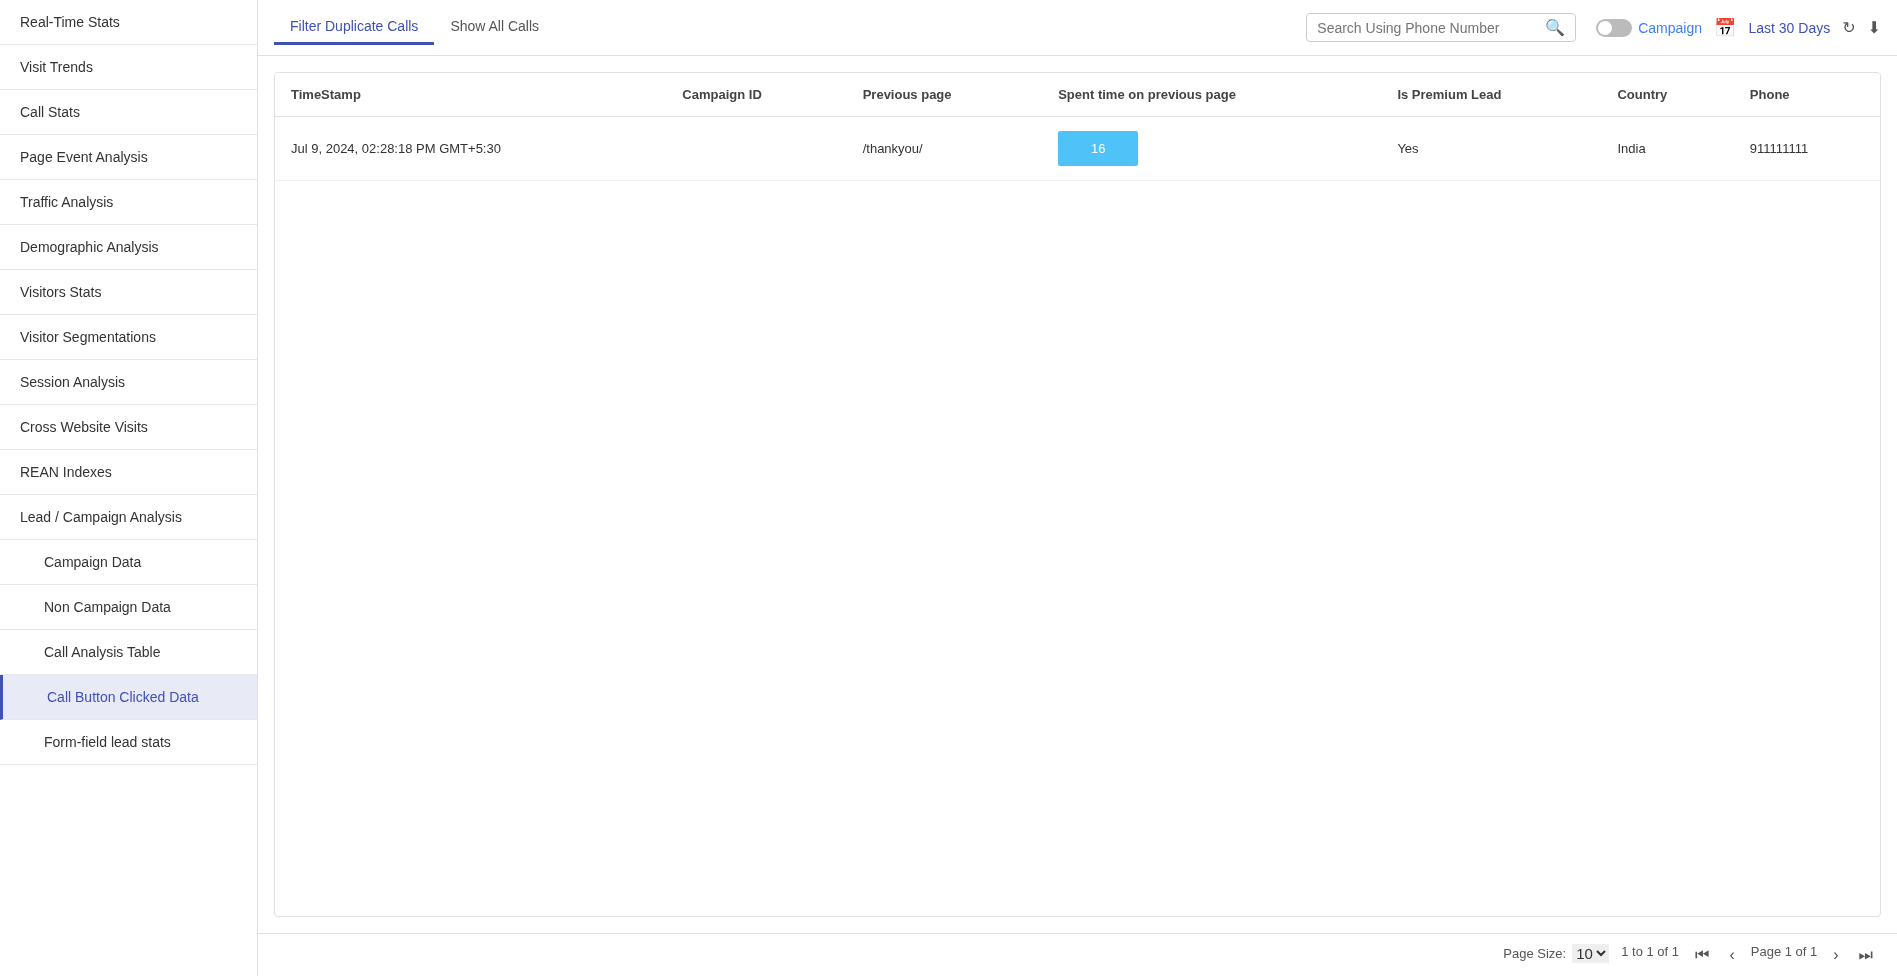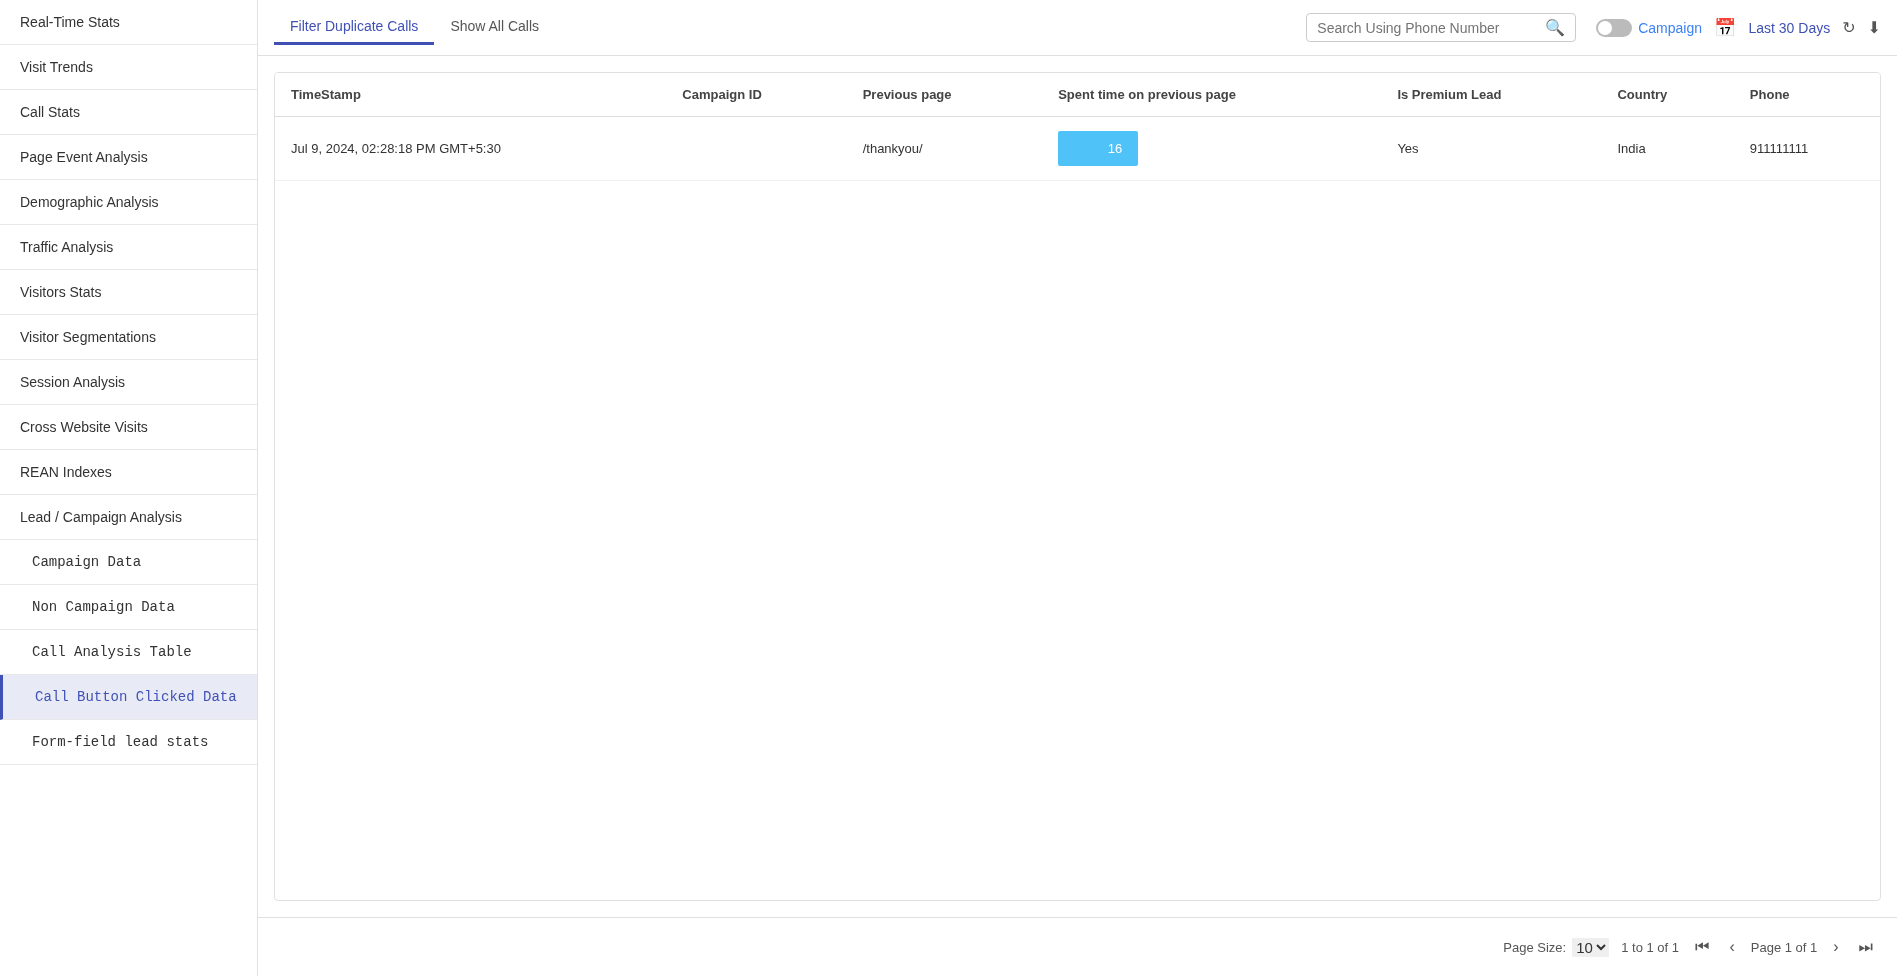--- a/index.html
+++ b/index.html
@@ -19,22 +19,21 @@
       cursor: pointer;
       color: #333;
       font-size: 14px;
     }
     .sidebar-item.active {
       background: #e8eaf6;
       color: #3f51b5;
       border-left: 3px solid #3f51b5;
     }
     .sidebar-item.sub {
-      padding-left: 32px;
-      font-family: Liberation Mono, monospace;
+      padding-left: 44px;
     }
     .sidebar-item.sub.active {
       background: #e8eaf6;
       color: #3f51b5;
       border-left: 3px solid #3f51b5;
     }
 
     
     .main {
       flex: 1;
@@ -174,30 +173,30 @@
       padding: 14px 16px;
       color: #333;
     }
     .cell-highlight {
       background: #4fc3f7;
       color: #fff;
       padding: 10px 16px;
       border-radius: 2px;
       display: inline-block;
       min-width: 80px;
-      text-align: right;
+      text-align: center;
       font-weight: 500;
     }
 
     
     .pagination-bar {
       display: flex;
-      align-items: center;
+      align-items: flex-start;
       justify-content: flex-end;
-      padding: 18px 20px;
+      padding: 10px 20px;
       border-top: 1px solid #e0e0e0;
       gap: 12px;
       font-size: 13px;
       color: #555;
       background: #fff;
     }
     .page-size-area {
       display: flex;
       align-items: center;
       gap: 6px;
@@ -222,22 +221,22 @@
     }
   </style>
 </head>
 <body>
 
 <div class="sidebar">
 <div class="sidebar-item">Real-Time Stats</div>
     <div class="sidebar-item">Visit Trends</div>
     <div class="sidebar-item">Call Stats</div>
     <div class="sidebar-item">Page Event Analysis</div>
+    <div class="sidebar-item">Traffic Analysis</div>
     <div class="sidebar-item">Demographic Analysis</div>
-    <div class="sidebar-item">Traffic Analysis</div>
     <div class="sidebar-item">Visitors Stats</div>
     <div class="sidebar-item">Visitor Segmentations</div>
     <div class="sidebar-item">Session Analysis</div>
     <div class="sidebar-item">Cross Website Visits</div>
     <div class="sidebar-item">REAN Indexes</div>
     <div class="sidebar-item">Lead / Campaign Analysis</div>
     <div class="sidebar-item sub">Campaign Data</div>
     <div class="sidebar-item sub">Non Campaign Data</div>
     <div class="sidebar-item sub">Call Analysis Table</div>
     <div class="sidebar-item sub active">Call Button Clicked Data</div>

